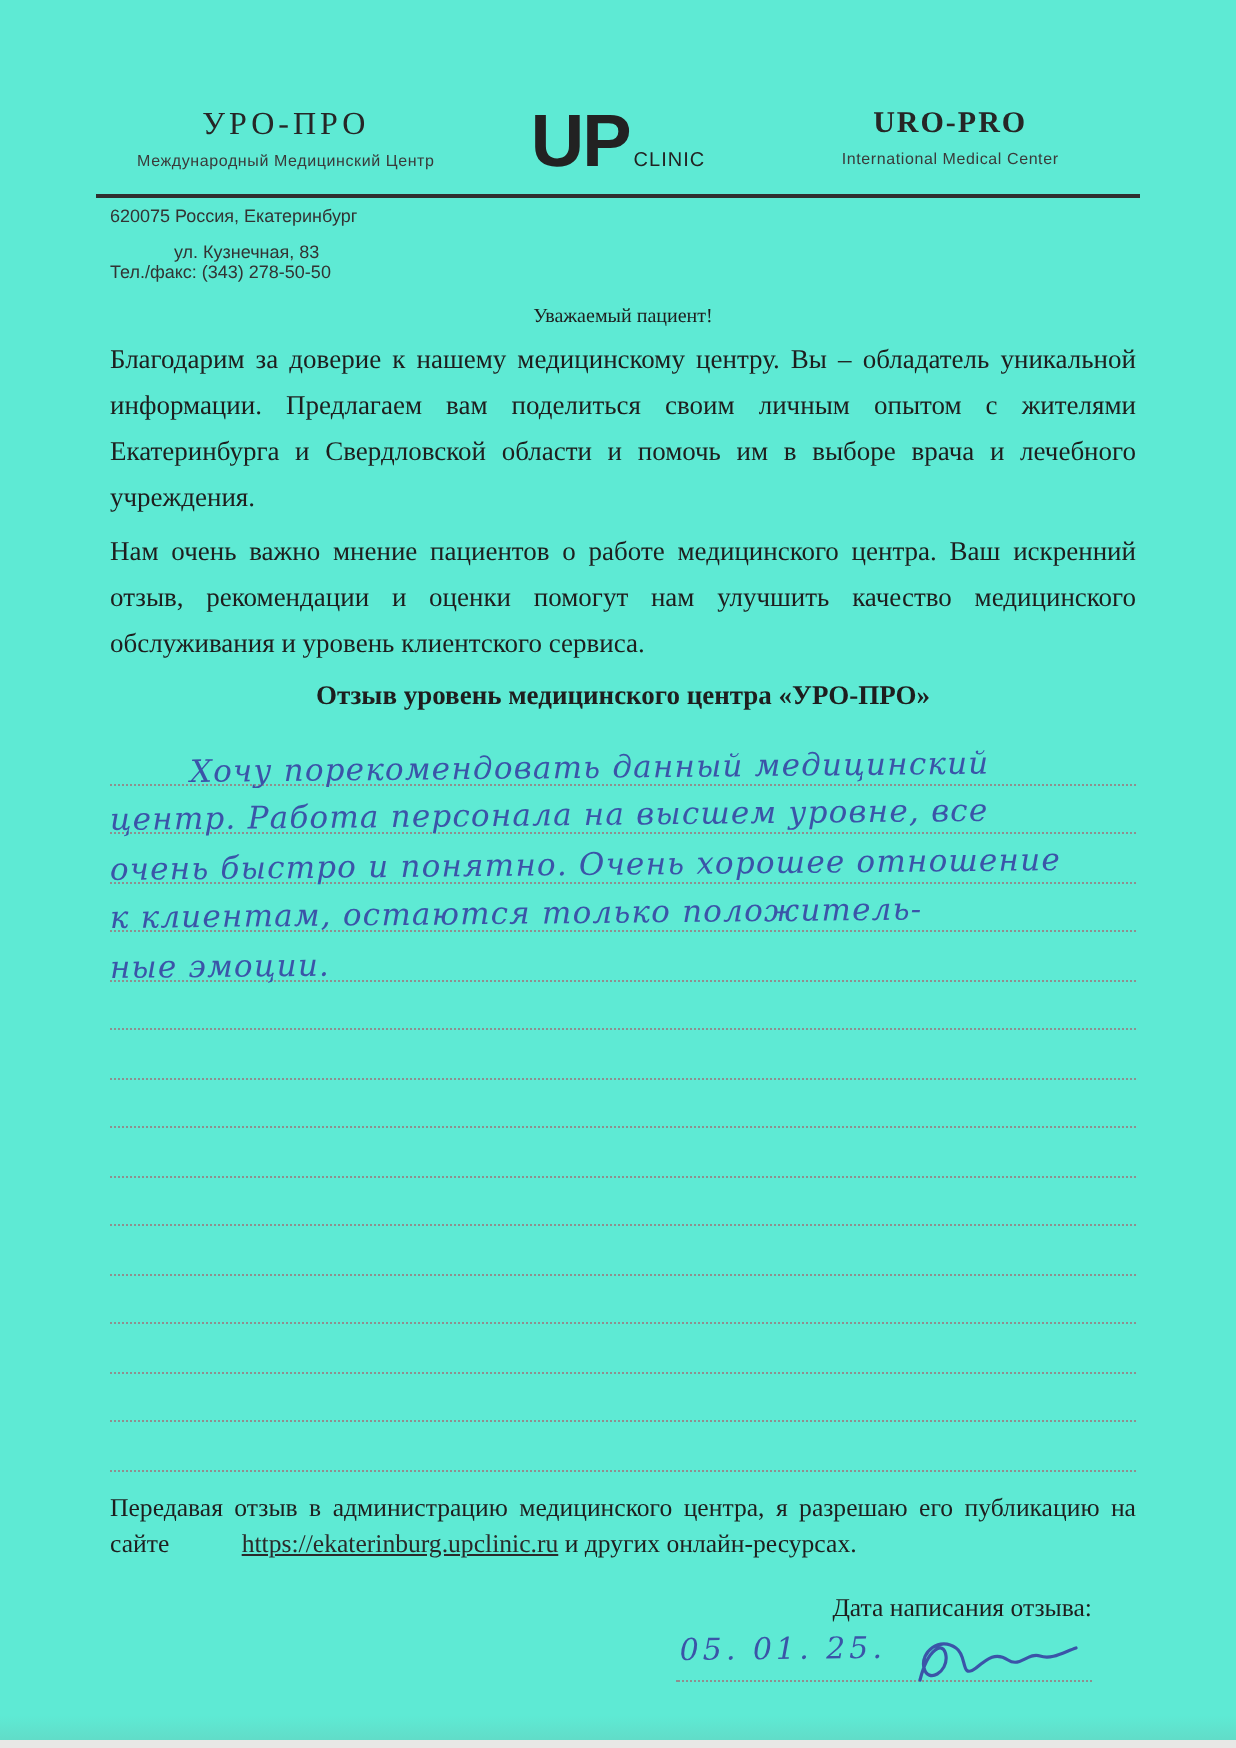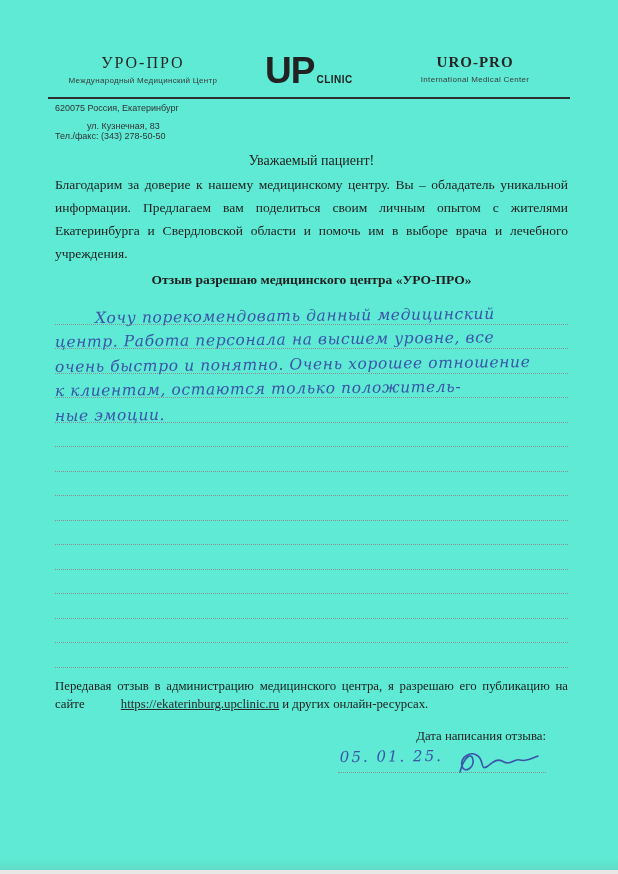--- a/index.html
+++ b/index.html
@@ -37,41 +37,41 @@
     font-family:"Liberation Sans", sans-serif;
     font-size:8px;color:#3a3a3a;margin-top:4px;letter-spacing:0.3px;
   }
   .h-logo{width:150px;text-align:center;white-space:nowrap;margin-top:-4px;}
   .logo-up{
     font-family:"Liberation Sans", sans-serif;
     font-weight:bold;font-size:37px;letter-spacing:-1px;color:#222;text-align:center;
   }
   .logo-clinic{
     font-family:"Liberation Sans", sans-serif;
-    font-weight:bold;font-size:10px;letter-spacing:0.5px;color:#222;
+    font-weight:normal;font-size:10px;letter-spacing:0.5px;color:#222;
     margin-left:2px;
   }
 
   .rule{
     margin:5px 48px 0 48px;
     border-top:2px solid #2f2f2f;
   }
 
   .contact-row{
     display:flex;justify-content:space-between;
     padding:4px 52px 0 55px;
     font-family:"Liberation Sans", sans-serif;
     font-size:9px;color:#333;flex-direction:column;
   }
   .addr-line2{margin-top:8px;margin-left:32px;}
 
   
   .body-wrap{padding:0 50px 0 55px;}
   .salutation{
-    text-align:center;font-size:14px;margin-top:12px;
+    text-align:center;font-size:10px;margin-top:12px;
   }
   .body-par{
     margin:4px 0 0 0;
     font-size:13.5px;line-height:23px;
     text-align:justify;text-justify:inter-word;
   }
   .review-heading{
     margin:7px 0 0 0;text-align:center;
     font-size:13.5px;font-weight:bold;
   }
@@ -153,22 +153,23 @@
       <div class="addr-line2">ул. Кузнечная, 83</div>
     </div>
     <div>Тел./факс: (343) 278-50-50</div>
   </div>
 
   <main class="body-wrap">
 
     <div class="salutation">Уважаемый пациент!</div>
 
     <p class="body-par">Благодарим за доверие к нашему медицинскому центру. Вы – обладатель уникальной информации. Предлагаем вам поделиться своим личным опытом с жителями Екатеринбурга и Свердловской области и помочь им в выборе врача и лечебного учреждения.</p>
-
-    <h2 class="review-heading">Отзыв разрешаю медицинского центра «УРО-ПРО»</h2>
+    <p class="body-par">Нам очень важно мнение пациентов о работе медицинского центра. Ваш искренний отзыв, рекомендации и оценки помогут нам улучшить качество медицинского обслуживания и уровень клиентского сервиса.</p>
+
+    <h2 class="review-heading">Отзыв уровень медицинского центра «УРО-ПРО»</h2>
 
     <div class="ruled">
       <div class="rline">
         <span class="hw hw-indent">Хочу порекомендовать данный медицинский</span>
       </div>
       <div class="rline">
         <span class="hw">центр. Работа персонала на высшем уровне, все</span>
       </div>
       <div class="rline">
         <span class="hw">очень быстро и понятно. Очень хорошее отношение</span>

